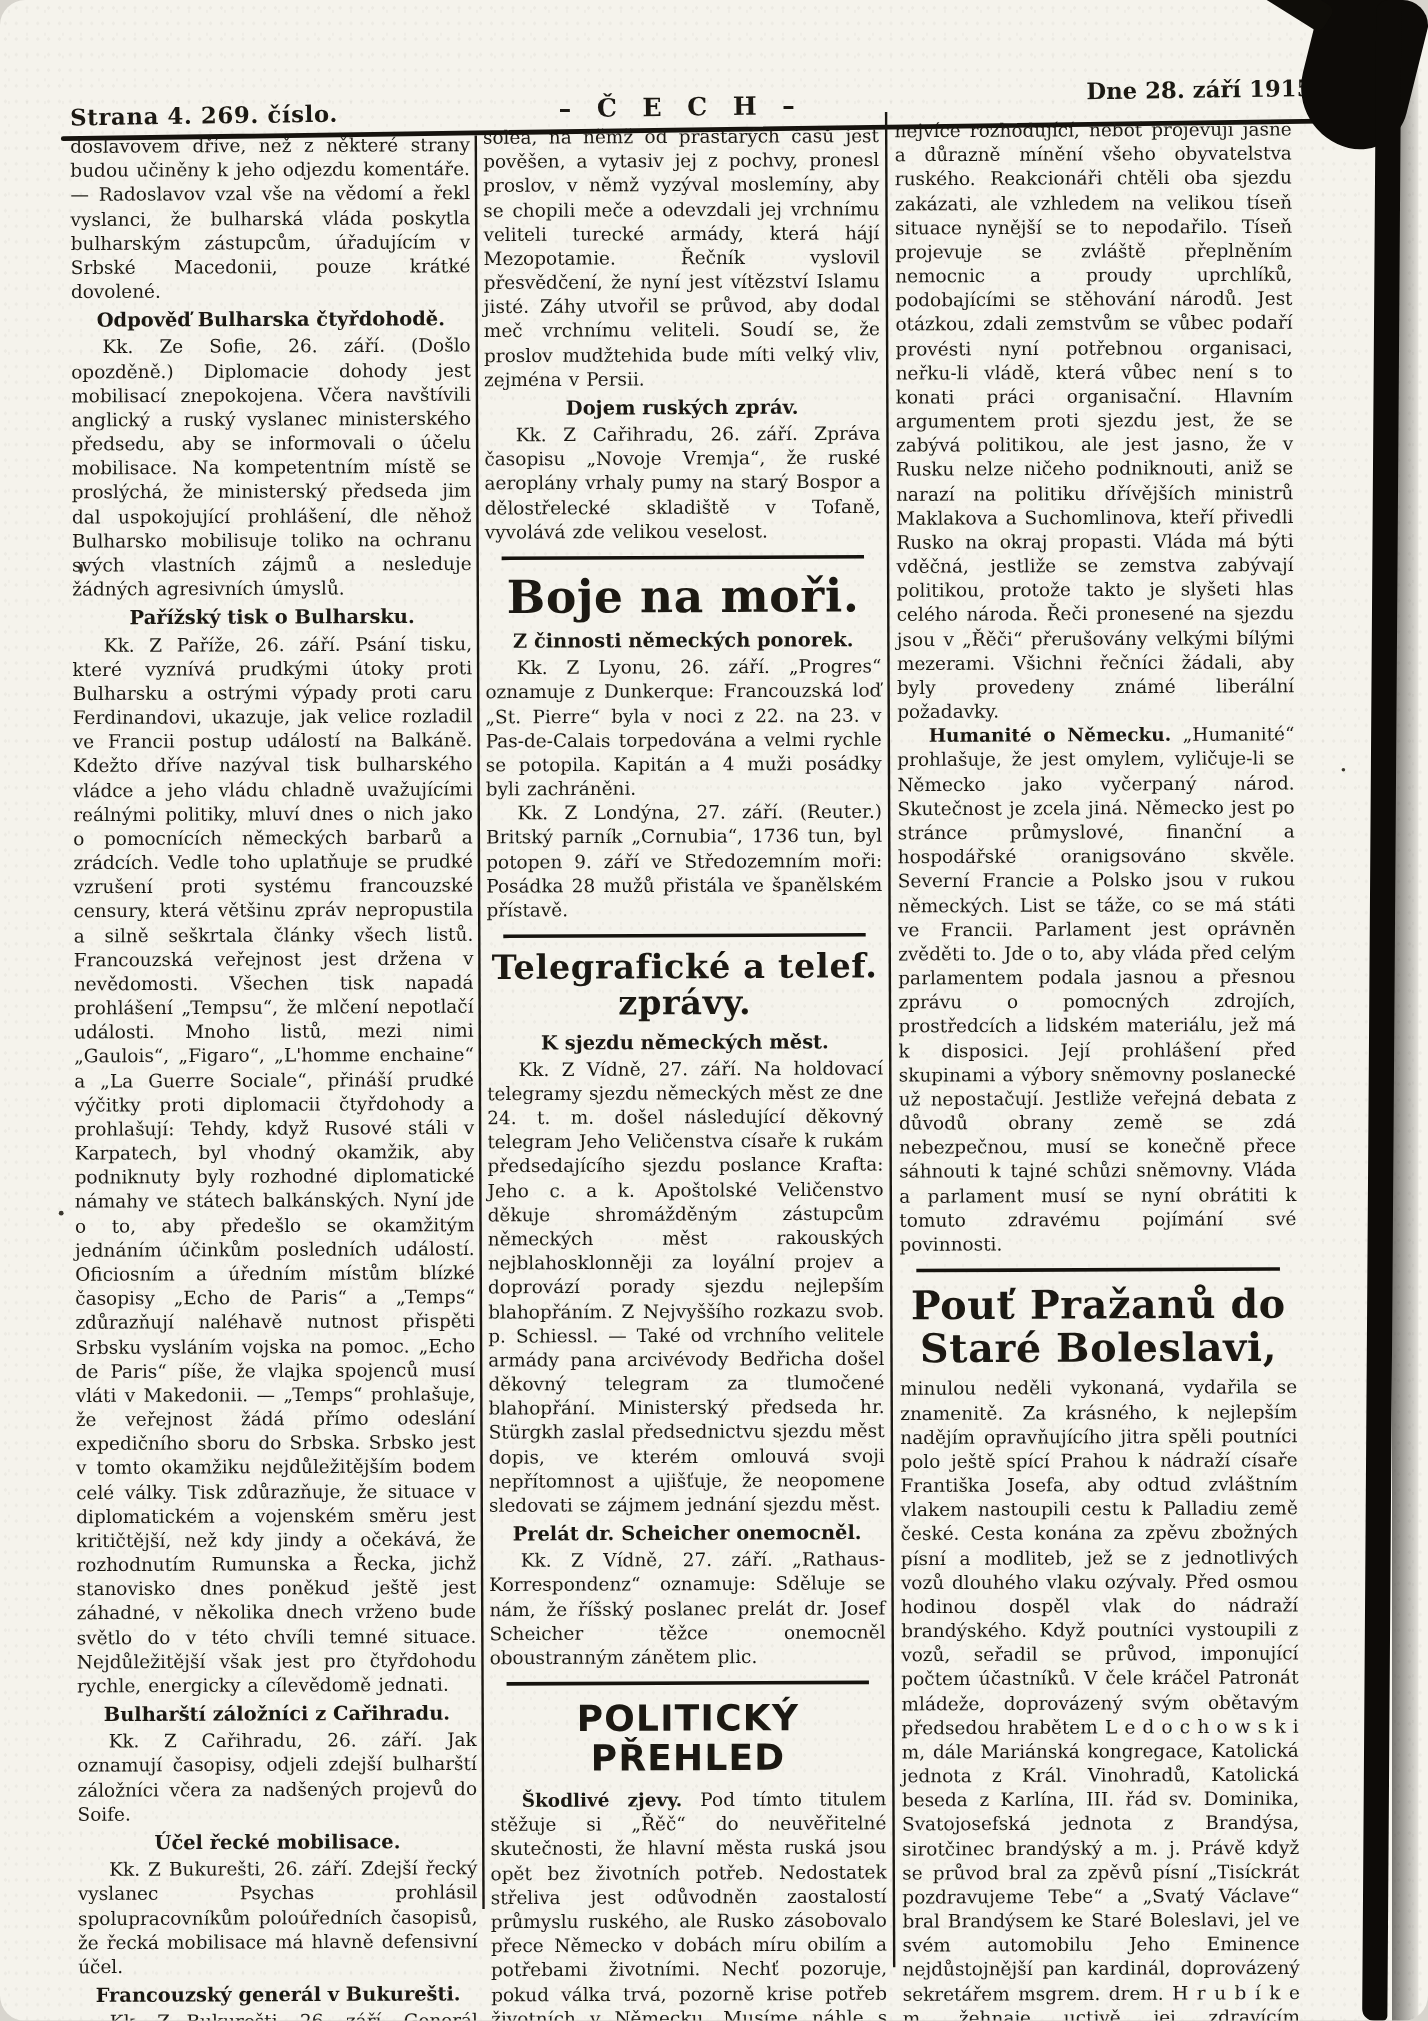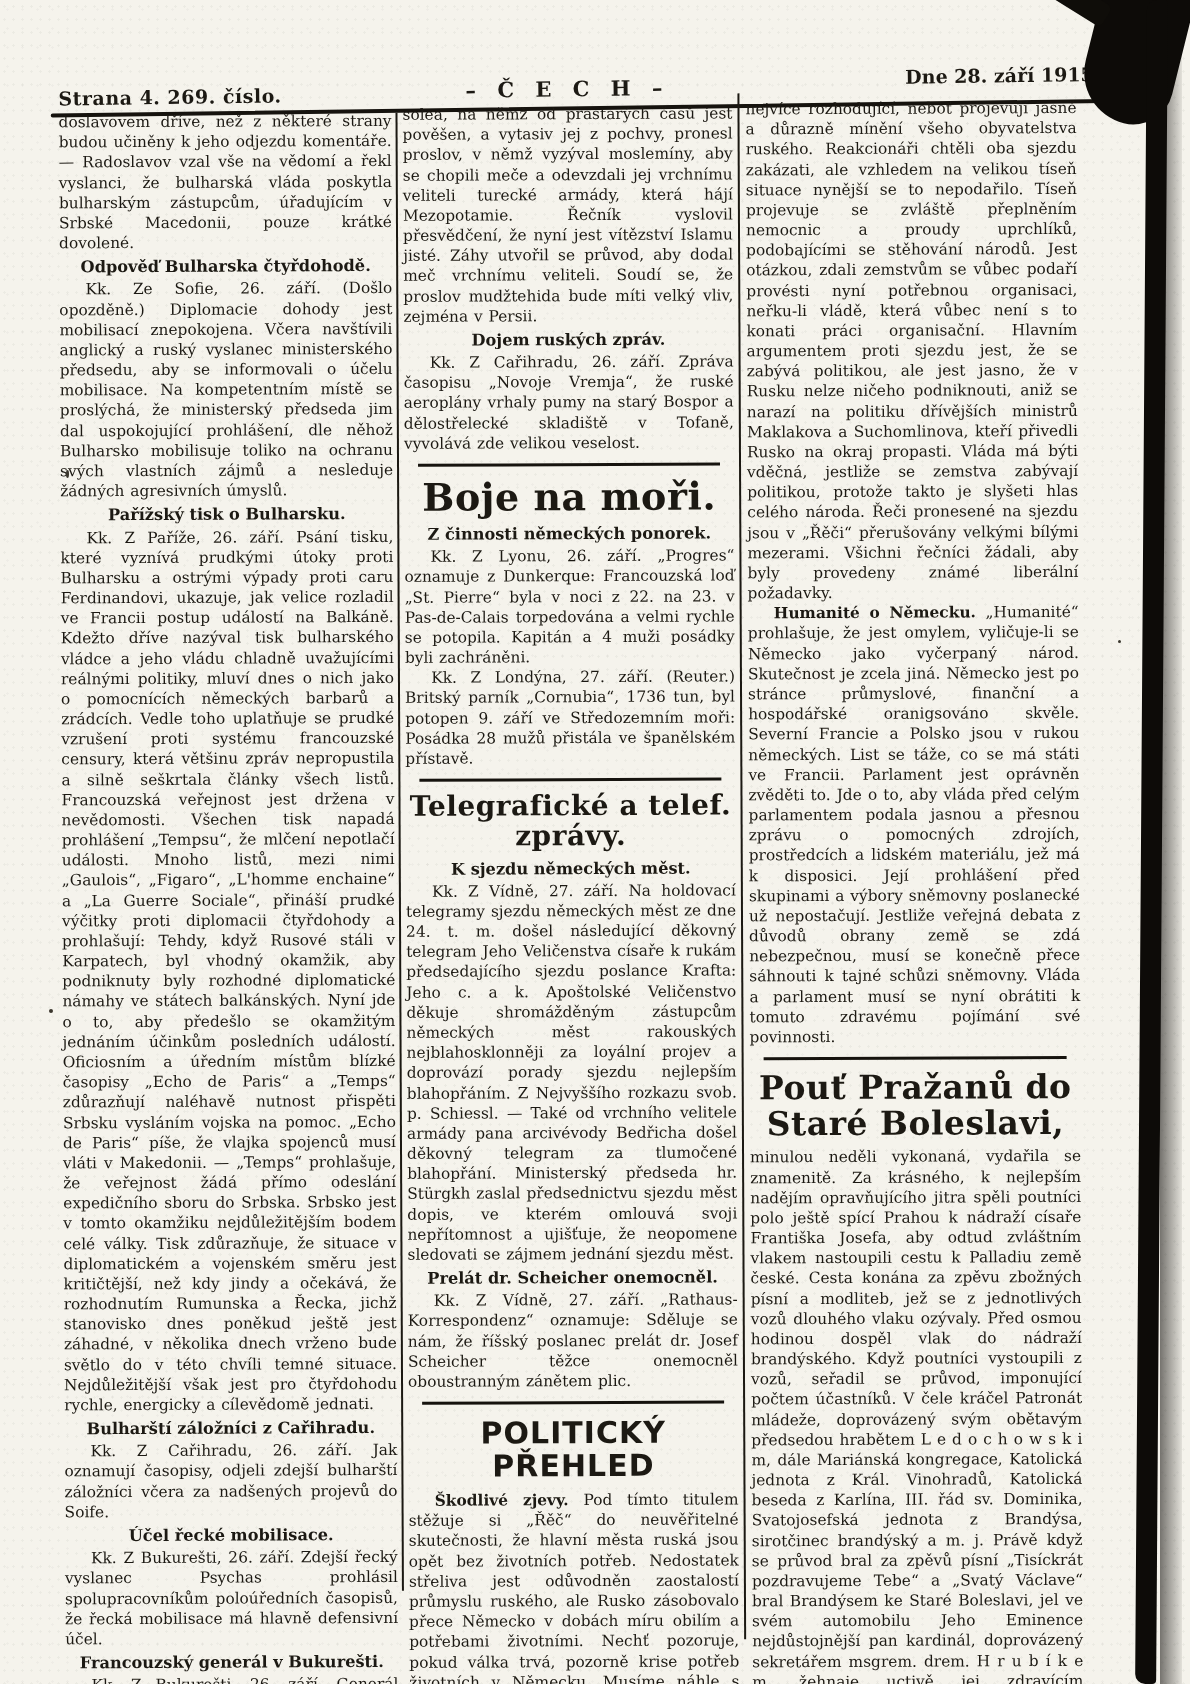--- a/index.html
+++ b/index.html
@@ -4,20 +4,21 @@
 <style>
   html,body{margin:0;padding:0;background:#d8d5ce;}
   .sheet{
     position:relative;width:1190px;height:1684px;overflow:hidden;
     background:#f5f3ec;
     background-image:radial-gradient(rgba(40,35,25,0.045) 1px,transparent 1.2px),
                      radial-gradient(rgba(40,35,25,0.03) 1px,transparent 1.2px);
     background-size:9px 13px,15px 19px;
     color:#1c1913;
     font-family:"DejaVu Serif",serif;
+    border-radius:21px;
   }
   .content{position:absolute;inset:0;transform:rotate(-0.25deg);transform-origin:50% 0;}
   .masthead{position:absolute;top:66px;left:0;width:100%;height:40px;transform:rotate(-0.55deg);font-weight:bold;}
   .mast-left{position:absolute;left:58px;top:14px;font-size:19px;letter-spacing:.5px;}
   .mast-center{position:absolute;left:402px;width:330px;top:10px;text-align:center;font-size:21px;letter-spacing:7px;}
   .mast-right{position:absolute;left:905px;top:4px;font-size:19px;}
   .mast-rule{position:absolute;left:50px;top:40px;width:1092px;height:3.5px;background:#16130e;border-radius:2px;}
   .col{position:absolute;font-size:15.4px;line-height:1.31;text-align:justify;}
   .col-1{left:58px;top:110px;width:333px;}
   .col-2{left:402px;top:104px;width:330px;}

